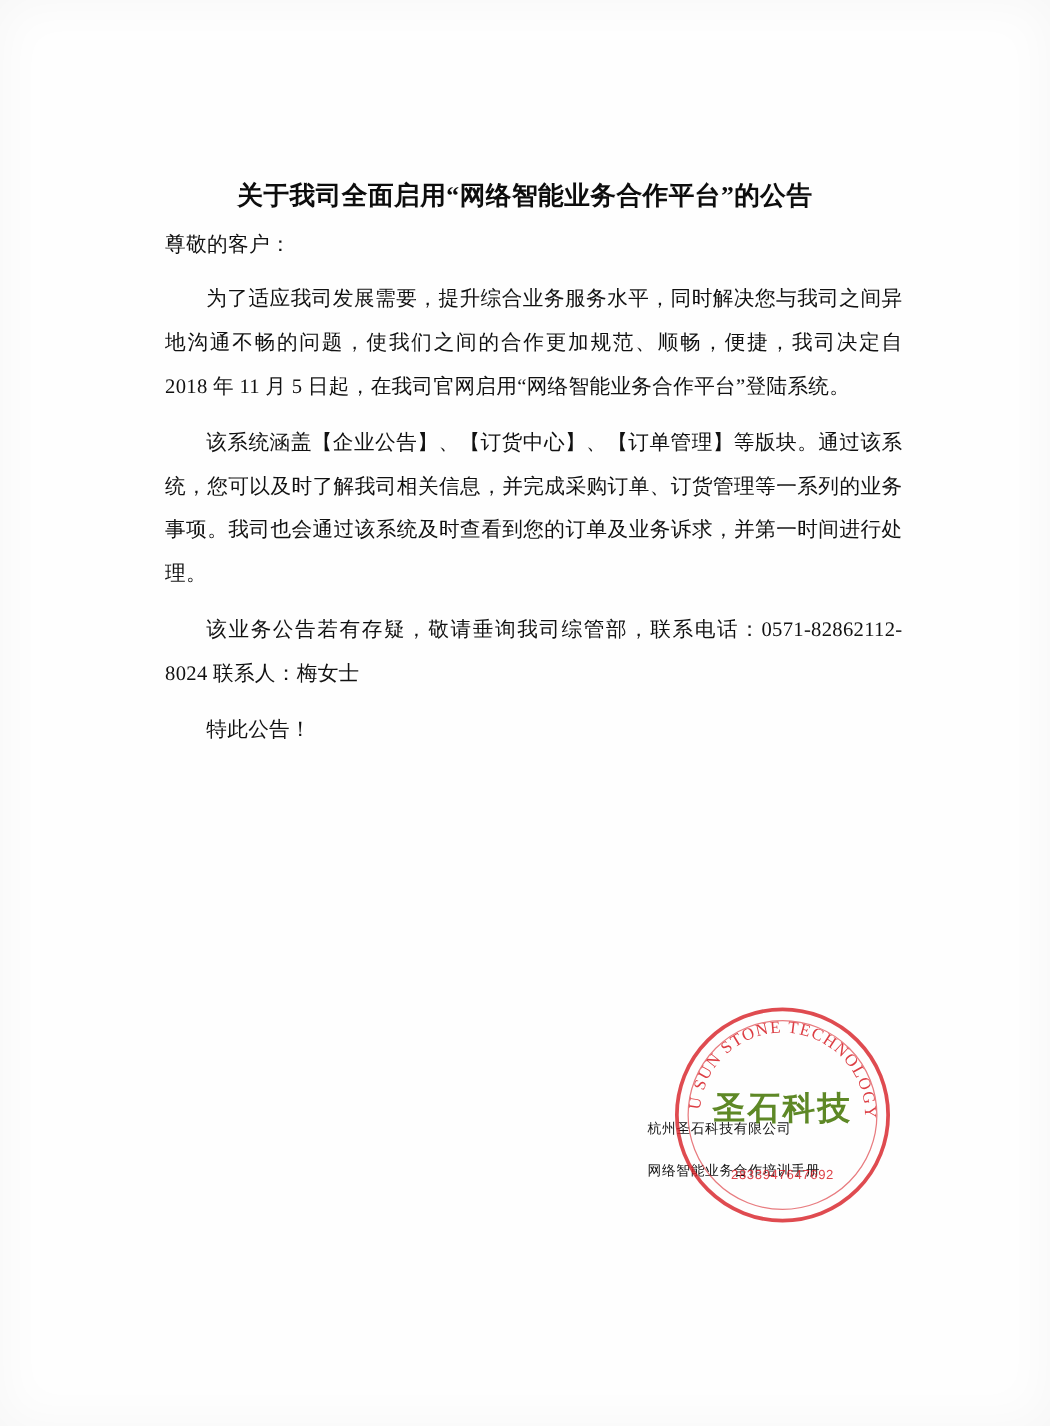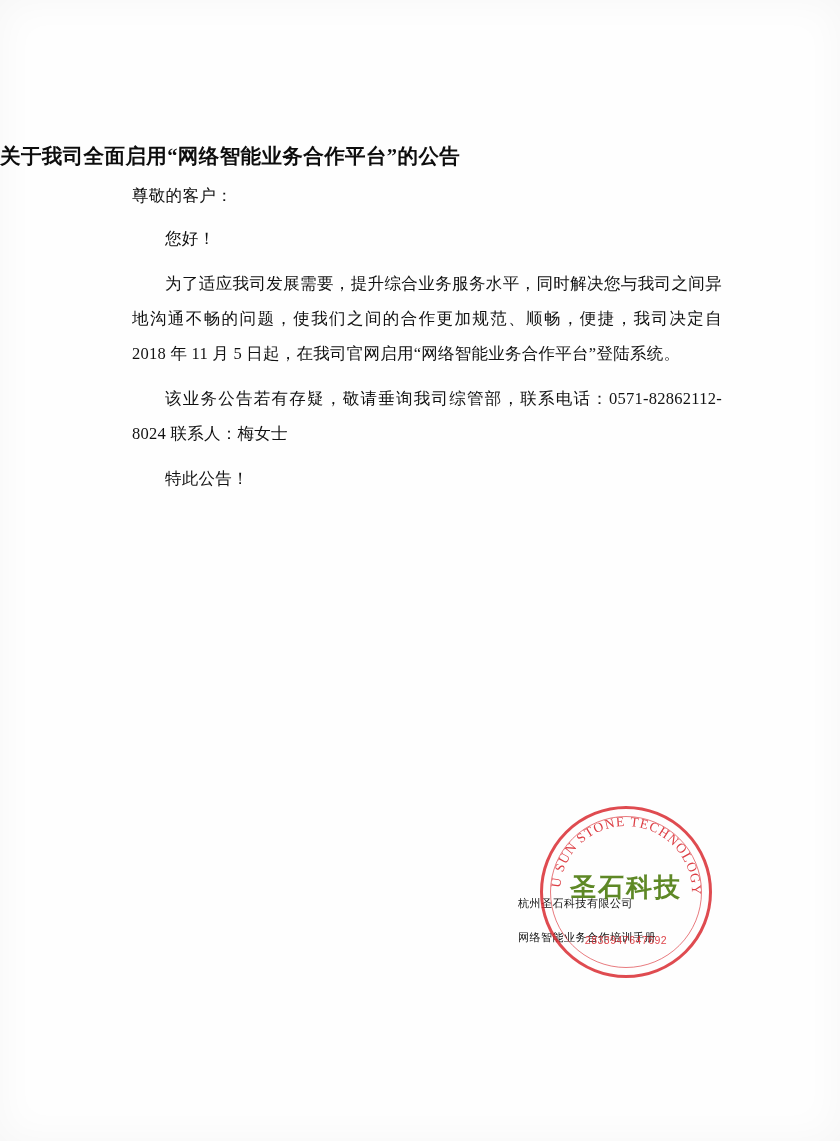--- a/index.html
+++ b/index.html
@@ -21,20 +21,21 @@
     top: 0;
     width: 840px;
     height: 1141px;
     background: #fefefe;
   }
   .doc-title {
     position: absolute;
     left: 0;
     top: 142px;
     width: 840px;
+    text-align: center;
     font-size: 20.5px;
     font-weight: bold;
     letter-spacing: 0.4px;
     color: #0d0d0d;
   }
   .body-block {
     position: absolute;
     left: 132px;
     top: 185px;
     width: 590px;
@@ -150,22 +151,22 @@
 </style>
 </head>
 <body>
 
 <div class="page">
 
   <div class="doc-title">关于我司全面启用“网络智能业务合作平台”的公告</div>
 
   <div class="body-block">
     <div class="salutation">尊敬的客户：</div>
-    <p class="para">您好！</p>
     <p class="para">为了适应我司发展需要，提升综合业务服务水平，同时解决您与我司之间异地沟通不畅的问题，使我们之间的合作更加规范、顺畅，便捷，我司决定自 2018 年 11 月 5 日起，在我司官网启用“网络智能业务合作平台”登陆系统。</p>
+    <p class="para">该系统涵盖【企业公告】、【订货中心】、【订单管理】等版块。通过该系统，您可以及时了解我司相关信息，并完成采购订单、订货管理等一系列的业务事项。我司也会通过该系统及时查看到您的订单及业务诉求，并第一时间进行处理。</p>
     <p class="para">该业务公告若有存疑，敬请垂询我司综管部，联系电话：0571-82862112-8024 联系人：梅女士</p>
     <p class="para tight">特此公告！</p>
   </div>
 
 
   <div class="signature">
     <div>杭州圣石科技有限公司</div>
     <div>网络智能业务合作培训手册</div>
   </div>
 

